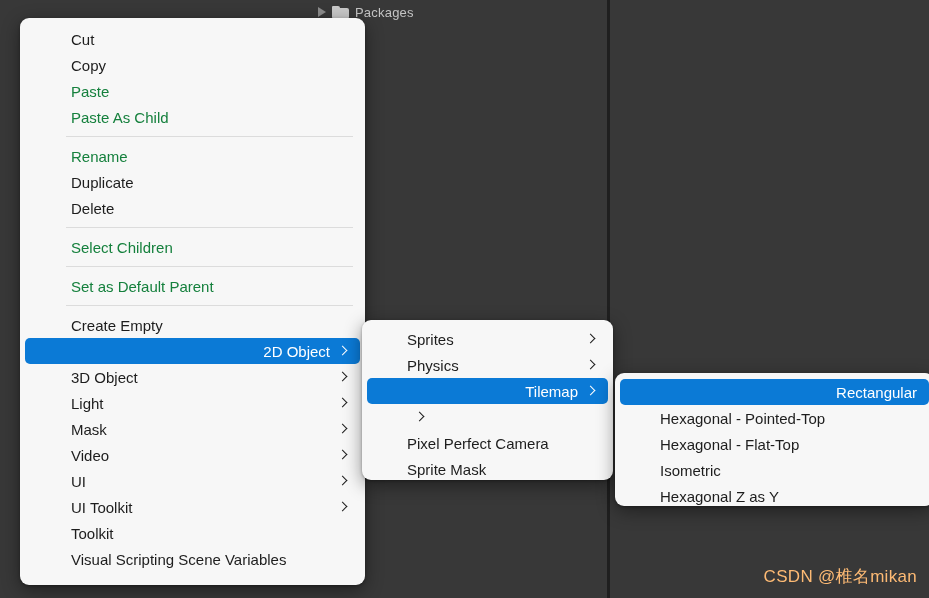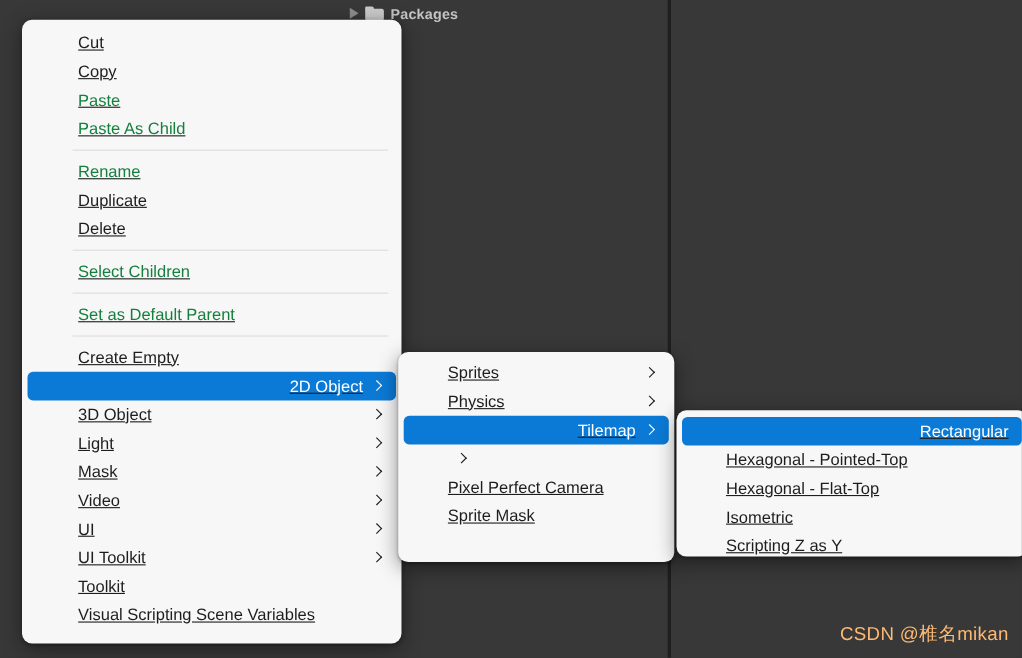--- a/index.html
+++ b/index.html
@@ -51,21 +51,20 @@
     position: absolute;
     left: 318px;
     top: 0px;
     height: 24px;
     display: flex;
     align-items: center;
     gap: 6px;
     color: #c4c4c4;
     font-size: 13px;
     white-space: nowrap;
-    font-weight: bold;
   }
   .tri-icon {
     width: 0;
     height: 0;
     border-top: 5px solid transparent;
     border-bottom: 5px solid transparent;
     border-left: 8px solid #8c8c8c;
     flex: 0 0 auto;
   }
   .folder-icon {
@@ -109,35 +108,34 @@
   .menu {
     position: absolute;
     background: #f7f7f7;
     border-radius: 9px;
     box-shadow: 0 5px 18px rgba(0,0,0,0.42), 0 1px 3px rgba(0,0,0,0.3);
     padding: 21px 0;
     box-sizing: border-box;
     font-size: 15px;
     color: #1d1d1d;
     overflow: hidden;
-    text-decoration: underline;
   }
   #menu-root {
     left: 20px;
     top: 18px;
     width: 345px;
     height: 567px;
     border-radius: 9px 9px 9px 9px;
     padding-top: 8px;
   }
   #menu-2d {
     left: 362px;
     top: 320px;
     width: 251px;
-    height: 191px;
+    height: 160px;
     padding-top: 6px;
   }
   #menu-tilemap {
     left: 615px;
     top: 373px;
     width: 319px;
     height: 133px;
     padding-top: 6px;
   }
 
@@ -318,15 +316,15 @@
     <div class="menu-item">
       <span class="menu-label">Hexagonal - Pointed-Top</span>
     </div>
     <div class="menu-item">
       <span class="menu-label">Hexagonal - Flat-Top</span>
     </div>
     <div class="menu-item">
       <span class="menu-label">Isometric</span>
     </div>
     <div class="menu-item">
-      <span class="menu-label">Scripting Z as Y</span>
+      <span class="menu-label">Hexagonal Z as Y</span>
     </div>
   </div>
 
 </body></html>

